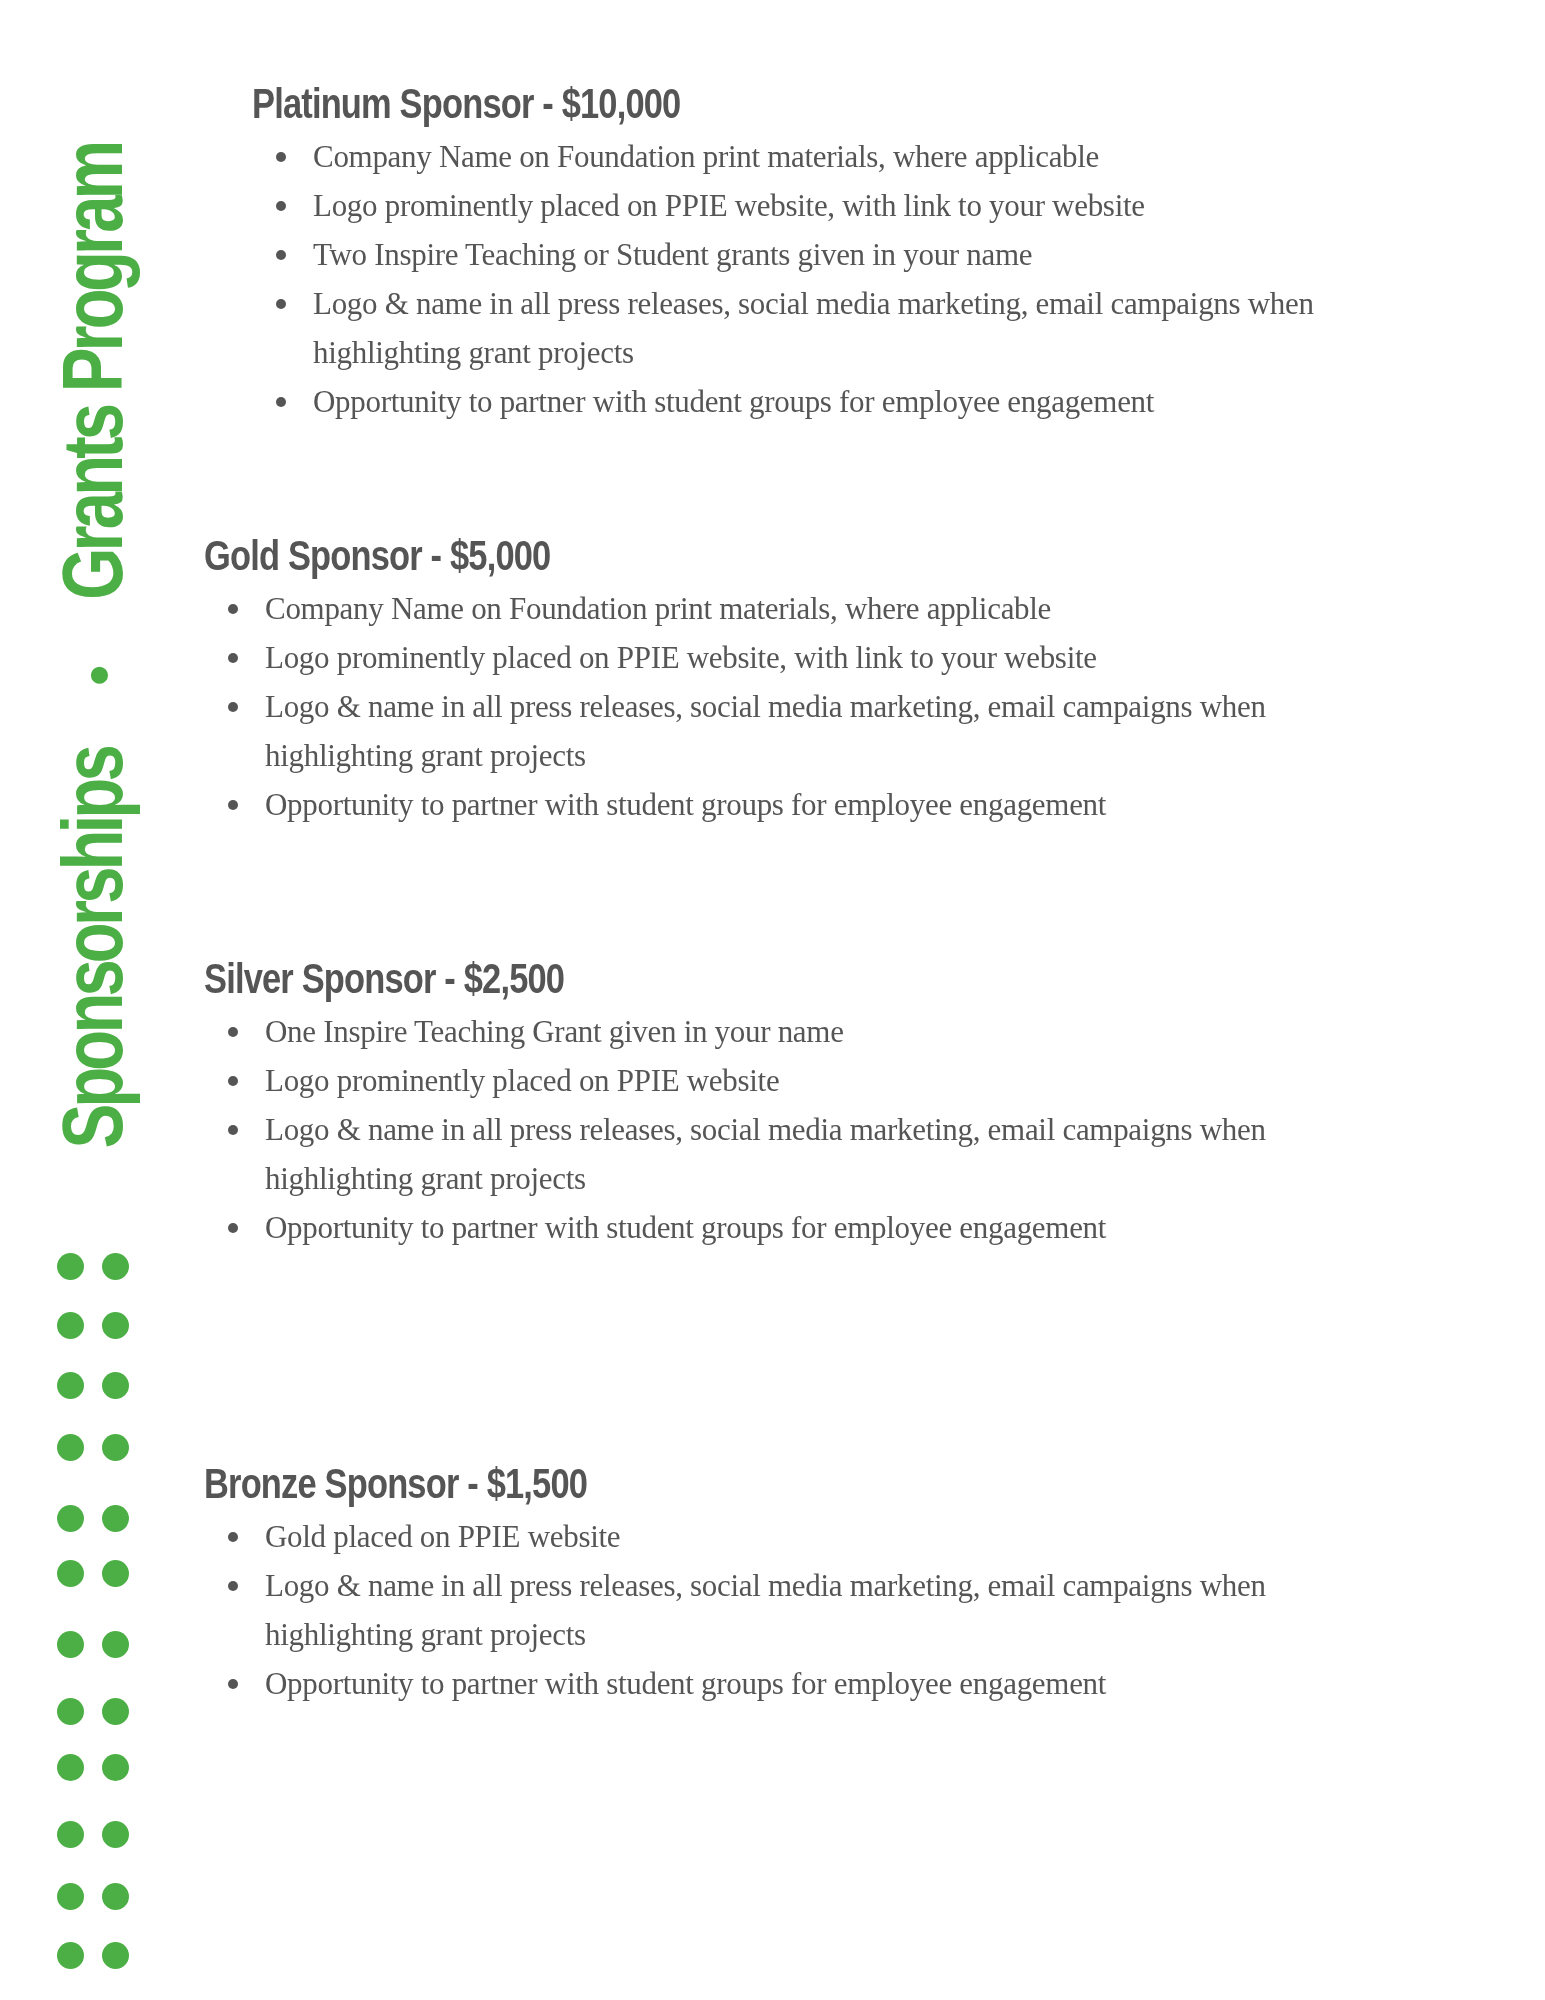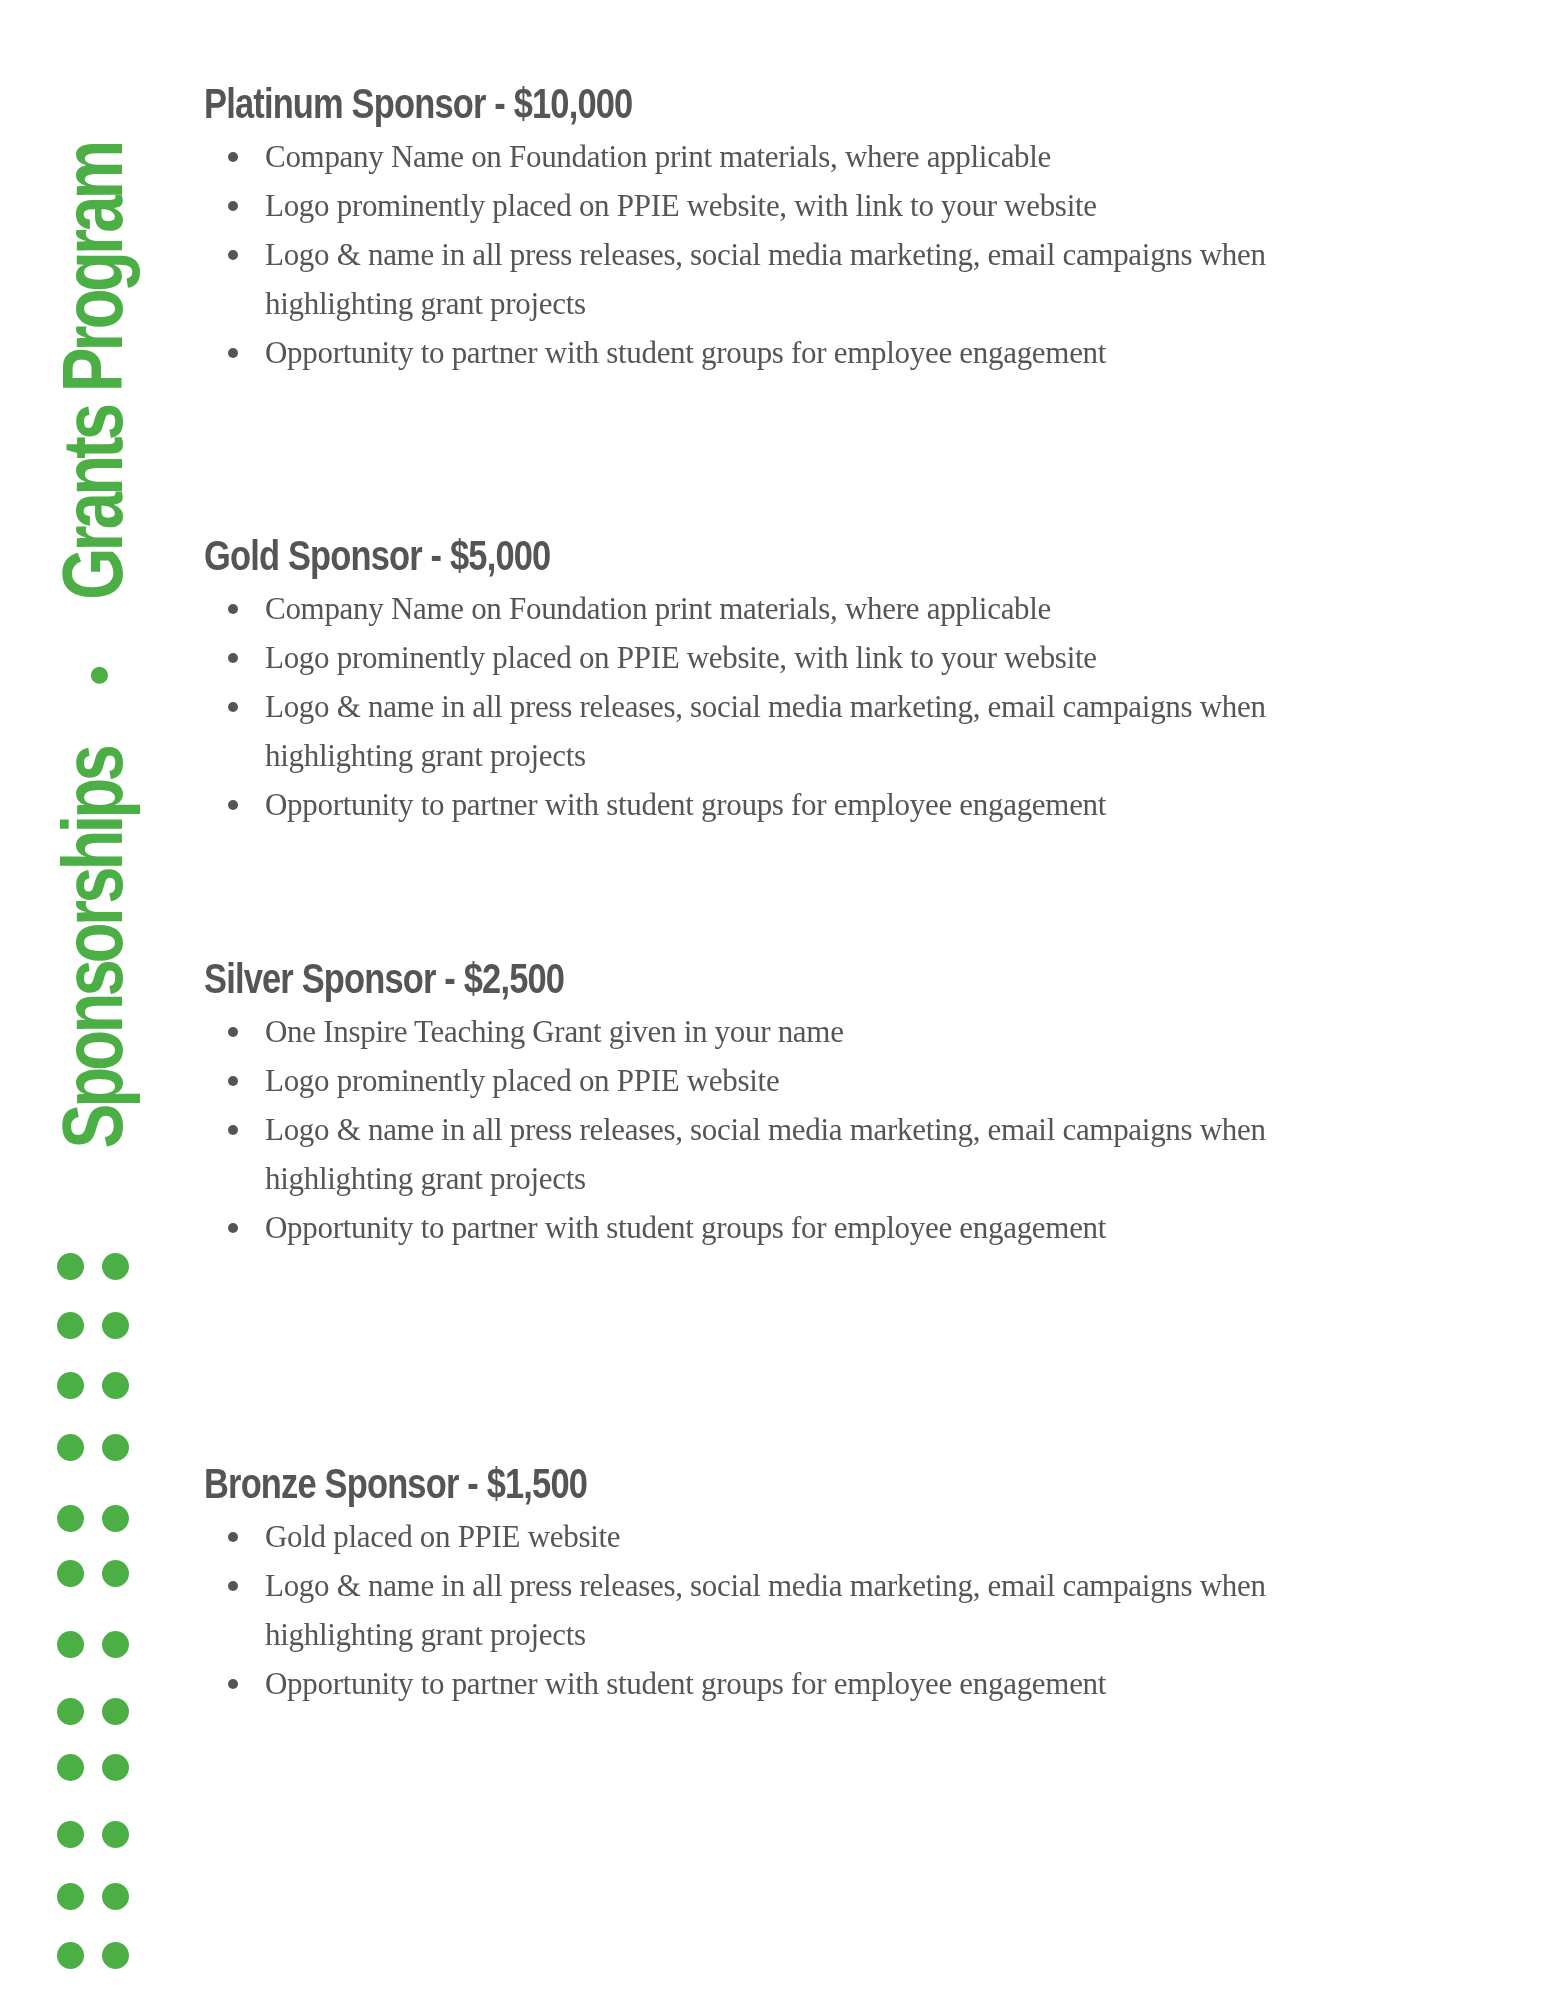--- a/index.html
+++ b/index.html
@@ -144,25 +144,26 @@
       <span class="dot" style="background: rgb(76, 175, 69);"></span>
       <span class="dot" style="background: rgb(76, 175, 69);"></span>
     </div>
     <div class="dot-row" style="top: 689px;">
       <span class="dot" style="background: rgb(76, 175, 69);"></span>
       <span class="dot" style="background: rgb(76, 175, 69);"></span>
     </div>
   </div>
 
 <div class="content">
-  <section class="tier" style="position:absolute; top:0;">
+  <section class="tier" style="position:absolute; top:0;margin-left:48px;">
     <h2 class="tier-heading">Platinum Sponsor - $10,000</h2>
     <ul class="tier-list">
       <li><span class="bullet"></span><span>Company Name on Foundation print materials, where applicable</span></li>
       <li><span class="bullet"></span><span>Logo prominently placed on PPIE website, with link to your website</span></li>
+      <li><span class="bullet"></span><span>Two Inspire Teaching or Student grants given in your name</span></li>
       <li><span class="bullet"></span><span>Logo &amp; name in all press releases, social media marketing, email campaigns when highlighting grant projects</span></li>
       <li><span class="bullet"></span><span>Opportunity to partner with student groups for employee engagement</span></li>
     </ul>
   </section>
 
   <section class="tier" style="position:absolute; top:452px;">
     <h2 class="tier-heading">Gold Sponsor - $5,000</h2>
     <ul class="tier-list">
       <li><span class="bullet"></span><span>Company Name on Foundation print materials, where applicable</span></li>
       <li><span class="bullet"></span><span>Logo prominently placed on PPIE website, with link to your website</span></li>

